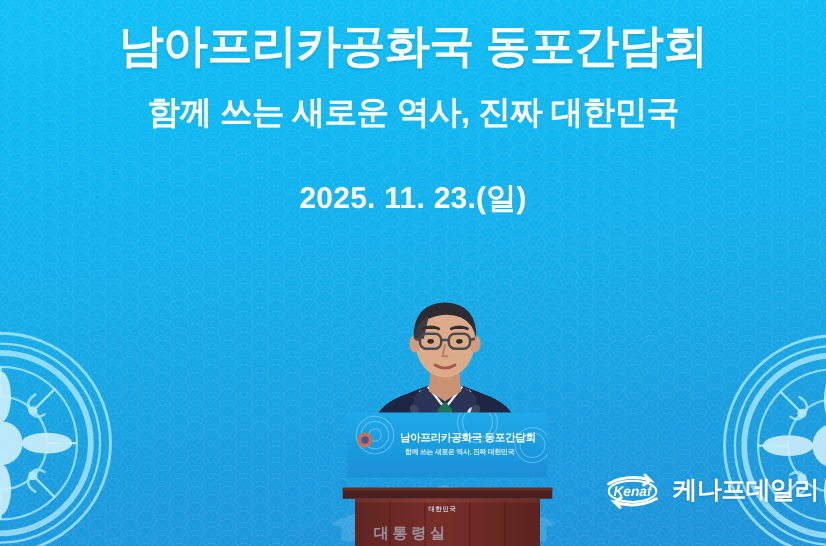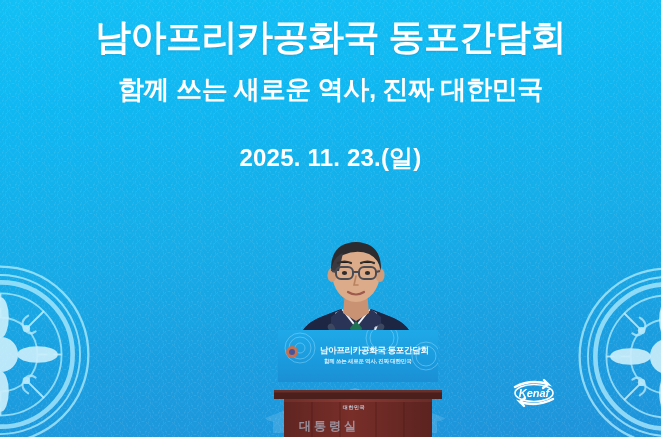--- a/index.html
+++ b/index.html
@@ -153,21 +153,21 @@
     font-size: 12px;
     font-weight: 700;
     letter-spacing: 3px;
     white-space: nowrap;
     opacity: 0.55;
   }
 
   
   #watermark {
     position: absolute;
-    left: 508px;
+    left: 480px;
     top: 378px;
     display: flex;
     align-items: flex-start;
     gap: 6px;
     pointer-events: none;
   }
   #watermark-text {
     color: #ffffff;
     font-size: 20px;
     font-weight: 700;
@@ -403,15 +403,16 @@
     <svg width="52" height="30" viewBox="0 0 52 30" aria-hidden="true">
       <g fill="none" stroke="#ffffff" stroke-width="2.4" stroke-linecap="round">
         <path d="M7 9 Q22 1 40 6 L36 2"></path>
         <path d="M40 6 L35 10"></path>
         <path d="M45 21 Q30 29 12 24 L16 28"></path>
         <path d="M12 24 L17 20"></path>
       </g>
       <ellipse cx="26" cy="15" rx="19" ry="8.5" fill="none" stroke="#ffffff" stroke-width="1.6"></ellipse>
       <text x="26" y="19" font-family="'Liberation Sans', sans-serif" font-size="11" font-weight="700" font-style="italic" fill="#ffffff" text-anchor="middle">Kenaf</text>
     </svg>
+    <span id="watermark-text">케나프데일리</span>
   </div>
 
 </div>
 
 </body></html>

